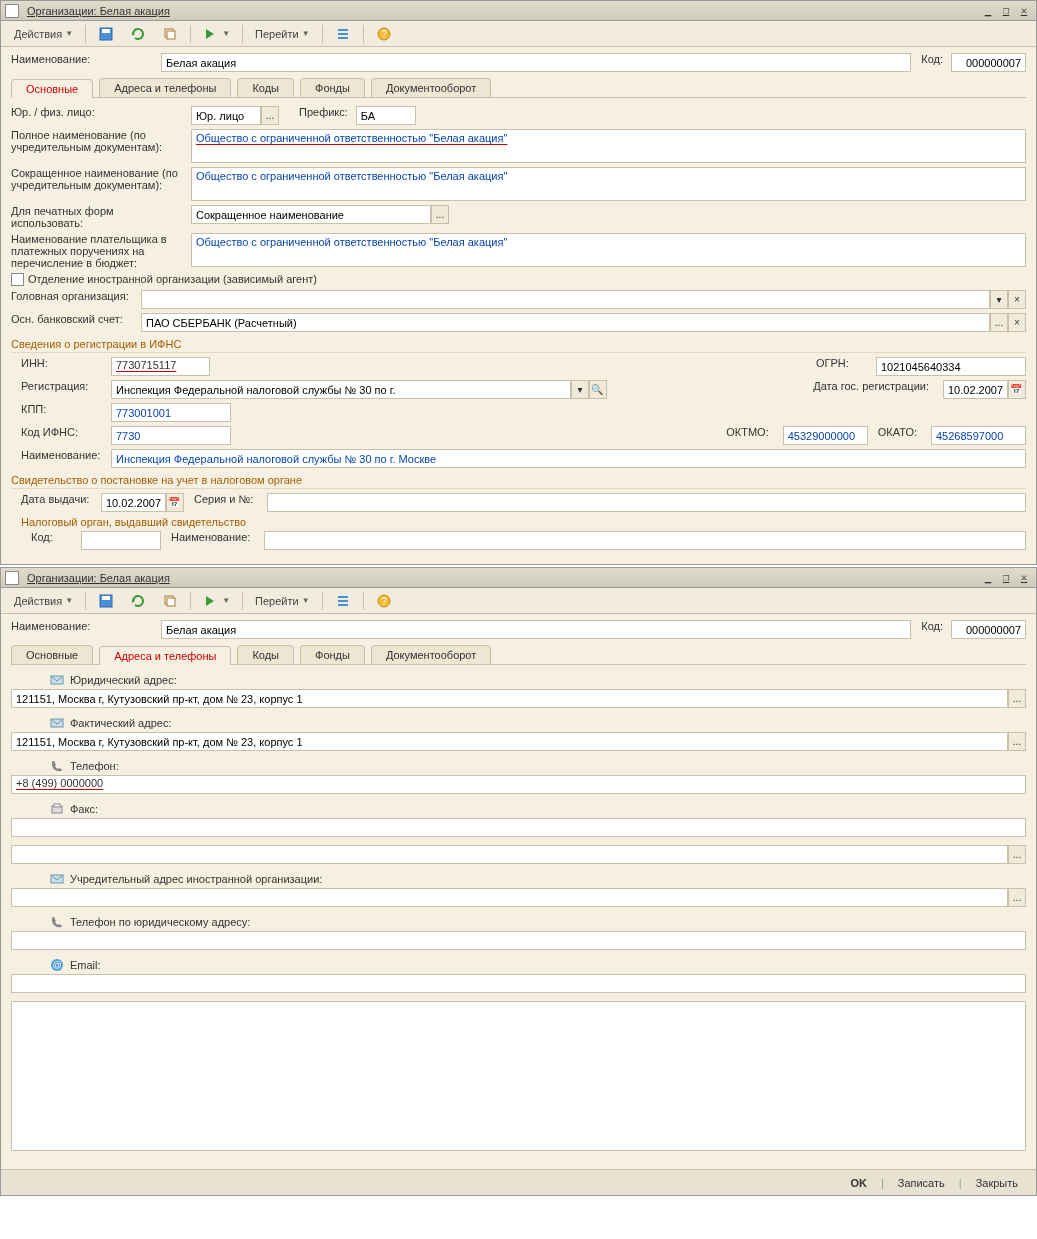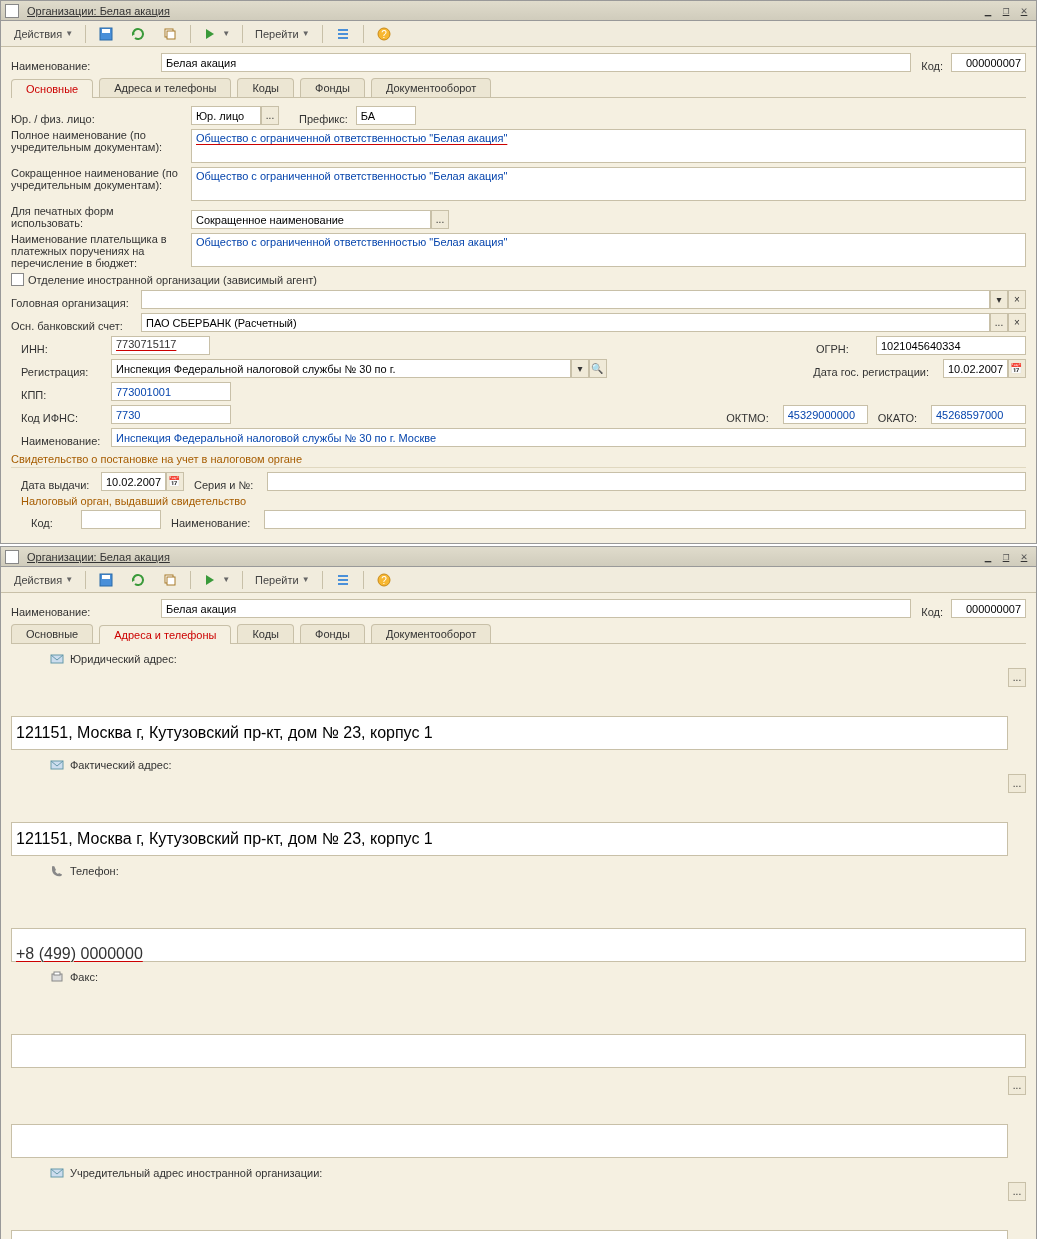--- a/index.html
+++ b/index.html
@@ -8,38 +8,38 @@
   .title-bar { background: linear-gradient(#e0dccc, #d0ccbc); border-bottom: 1px solid #999; height: 20px; display: flex; align-items: center; padding: 0 4px; text-decoration: underline; }
   .title-bar .title-text { flex: 1; font-size: 11px; color: #333; padding-left: 4px; }
   .title-bar .title-icon { width: 14px; height: 14px; background: #fff; border: 1px solid #888; margin-right: 4px; }
   .title-bar .win-btn { width: 16px; height: 14px; font-family: monospace; font-size: 11px; color: #555; text-align: center; cursor: pointer; margin-left: 2px; }
   .toolbar { background: #f1ecdd; border-bottom: 1px solid #c8c0a8; height: 26px; display: flex; align-items: center; padding: 2px 6px; gap: 2px; }
   .tb-btn { height: 20px; padding: 0 6px; display: flex; align-items: center; border: 1px solid transparent; border-radius: 2px; cursor: pointer; font-size: 11px; color: #444; }
   .tb-sep { width: 1px; height: 18px; background: #c8c0a8; margin: 0 3px; }
   .dropdown-arrow { font-size: 8px; margin-left: 3px; color: #666; }
   .icon-sq { width: 16px; height: 16px; display: inline-block; }
   .content { padding: 6px 10px 10px 10px; background: #f5f0e1; }
-  .row { display: flex; align-items: flex-end; margin-bottom: 4px; }
+  .row { display: flex; align-items: flex-start; margin-bottom: 4px; }
   .lbl { font-size: 11px; color: #333; padding-right: 8px; }
   .input { height: 19px; border: 1px solid #c8c0a8; background: #fff; font-size: 11px; padding: 1px 4px; }
   .input-blue { color: #0645ad; }
   .input-ul { text-decoration-line: underline; text-decoration-color: #c00; text-decoration-thickness: 1px; text-underline-offset: 2px; }
   .tabs { display: flex; gap: 6px; border-bottom: 1px solid #c8c0a8; margin-top: 6px; margin-bottom: 8px; }
   .tab { padding: 3px 14px; border: 1px solid #c8c0a8; border-bottom: none; border-radius: 4px 4px 0 0; background: #ece6d3; cursor: pointer; font-size: 11px; color: #333; }
   .tab.active { background: #f5f0e1; position: relative; top: 1px; }
   .tab.active.red { color: #c00; }
   .section-title { color: #a65c00; font-size: 11px; margin: 6px 0 4px 0; border-bottom: 1px solid #e0d8c0; padding-bottom: 2px; }
   .sub-lbl { color: #a65c00; font-size: 11px; }
   .field-btn { width: 18px; height: 19px; border: 1px solid #c8c0a8; background: #f0ead8; text-align: center; font-size: 10px; line-height: 17px; cursor: pointer; }
   .multi-input { border: 1px solid #c8c0a8; background: #fff; font-size: 11px; padding: 2px 4px; min-height: 34px; }
   .checkbox { width: 13px; height: 13px; border: 1px solid #888; background: #fff; display: inline-block; vertical-align: middle; margin-right: 4px; }
   .addr-block { margin-bottom: 8px; }
   .addr-label { display: flex; align-items: center; gap: 6px; margin-bottom: 2px; padding-left: 39px; }
   .addr-input { display: flex; }
-  .addr-text { flex: 1; height: 19px; border: 1px solid #c8c0a8; background: #fff; padding: 16px 4px; font-size: 16px; margin-top: 48px; }
+  .addr-text { flex: 1; height: 19px; border: 1px solid #c8c0a8; background: #fff; padding: 1px 4px; font-size: 11px; }
   .mini-icon { width: 14px; height: 14px; display: inline-block; }
   .footer { background: #e8e2d0; border-top: 1px solid #c8c0a8; height: 26px; display: flex; justify-content: flex-end; align-items: center; padding: 0 10px; gap: 4px; }
   .footer-btn { padding: 2px 8px; cursor: pointer; font-size: 11px; }
   .footer-sep { color: #999; margin: 0 2px; }
   .large-text { min-height: 150px; border: 1px solid #c8c0a8; background: #fff; }
   svg { display: block; }
 </style>
 </head>
 <body>
 
@@ -163,20 +163,21 @@
       <span class="field-btn">×</span>
     </div>
 
     <div class="row">
       <span class="lbl" style="width:130px">Осн. банковский счет:</span>
       <input class="input" style="flex: 1 1 0%;" value="ПАО СБЕРБАНК (Расчетный)">
       <span class="field-btn">...</span>
       <span class="field-btn">×</span>
     </div>
 
+    <div class="section-title">Сведения о регистрации в ИФНС</div>
 
     <div class="row" style="padding-left:10px">
       <span class="lbl" style="width:90px">ИНН:</span>
       <div style="width:99px;height:19px;border:1px solid #c8c0a8;background:#fff;padding:1px 4px"><span class="input-ul">7730715117</span></div>
       <span style="flex:1"></span>
       <span class="lbl" style="width:60px">ОГРН:</span>
       <input class="input" style="width: 150px;" value="1021045640334">
     </div>
 
     <div class="row" style="padding-left:10px">

